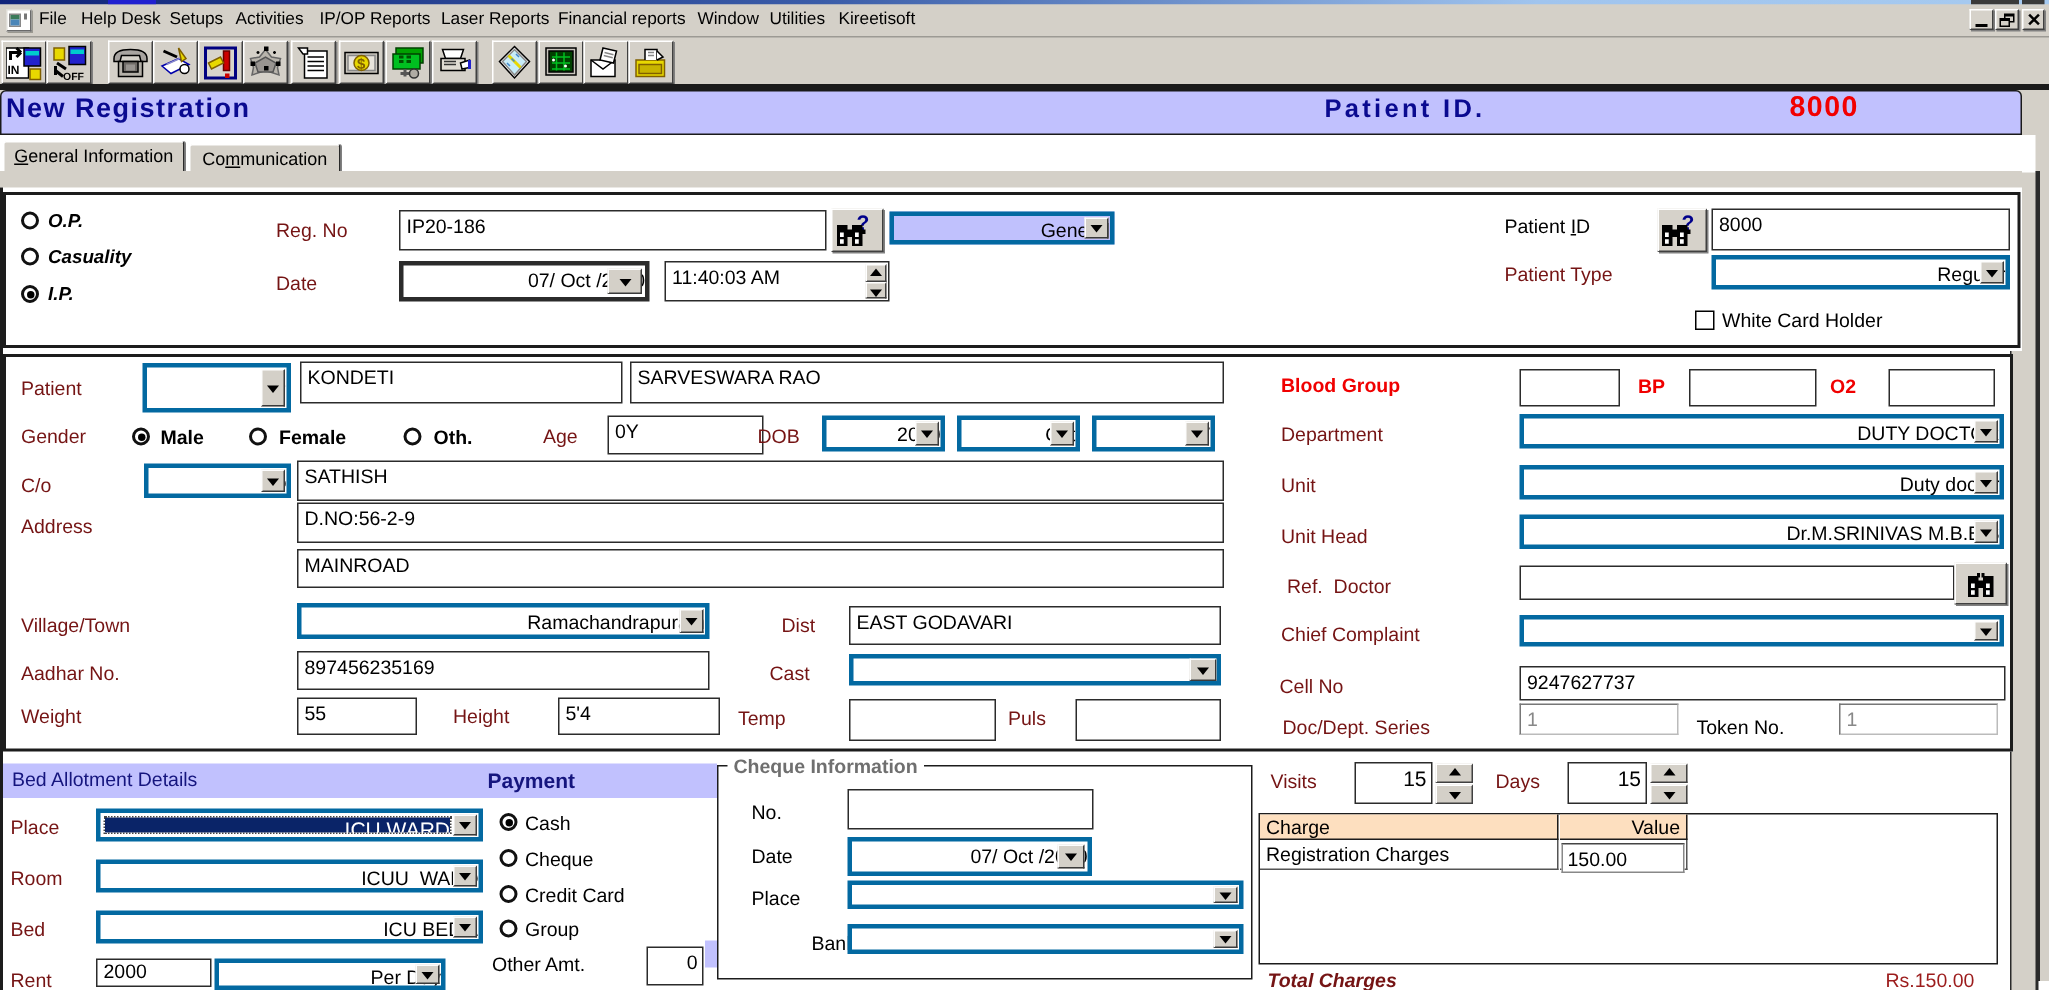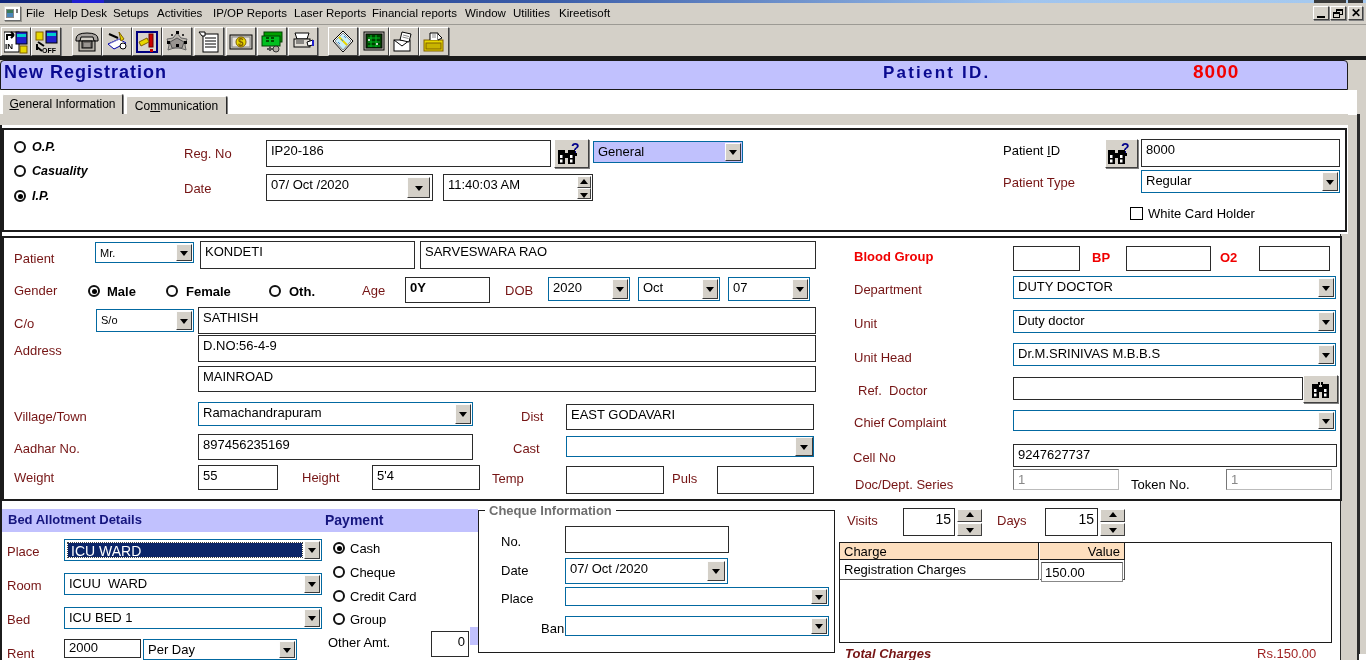--- a/index.html
+++ b/index.html
@@ -1,21 +1,21 @@
 <!DOCTYPE html>
 <html><head><meta charset="utf-8">
 <style>
 html,body{margin:0;padding:0;}
 body{width:1366px;height:660px;overflow:hidden;position:relative;background:#d4d0c8;
  font-family:"Liberation Sans",sans-serif;-webkit-font-smoothing:antialiased;}
 .ab{position:absolute;box-sizing:border-box;}
 .tb{position:absolute;box-sizing:border-box;background:#fff;border:1px solid #2b2b2b;
  font-size:13px;color:#000;padding:2px 0 0 4px;overflow:hidden;white-space:nowrap;}
-.cb{position:absolute;box-sizing:border-box;background:#fff;border:1px solid #0369a1;
- font-size:13px;color:#000;padding:2px 0 0 4px;overflow:hidden;white-space:nowrap;}
+.cb{position:absolute;box-sizing:border-box;background:#fff;border:3px solid #0369a1;
+ font-size:13px;color:#000;padding:2px 0 0 4px;overflow:hidden;white-space:nowrap;text-align:right;}
 .dd{position:absolute;top:1px;right:1px;bottom:1px;width:16px;background:#d4d0c8;
  border:1px solid;border-color:#fdfdfd #3a3a3a #3a3a3a #fdfdfd;box-sizing:border-box;}
 .dd::after{content:"";position:absolute;left:50%;margin-left:-4px;top:50%;margin-top:-2px;border:4px solid transparent;border-top:5px solid #000;}
 .lbl{position:absolute;color:#751414;font-size:13px;white-space:nowrap;}
 .blk{position:absolute;color:#000;font-size:13px;white-space:nowrap;}
 .rad{position:absolute;box-sizing:border-box;width:12px;height:12px;border:2px solid #111;border-radius:50%;background:#fff;}
 .rad.sel::after{content:"";position:absolute;left:1.5px;top:1.5px;width:5px;height:5px;border-radius:50%;background:#000;}
 .bev{position:absolute;box-sizing:border-box;background:#d6d2ca;
  border:1px solid;border-color:#fff #404040 #404040 #fff;box-shadow:1px 1px 0 #808080;}
 .tbtn{position:absolute;top:27px;width:30px;height:29px;box-sizing:border-box;background:#d4d0c8;
@@ -262,43 +262,43 @@
 </div>
 <div class="tb" style="left:1141px;top:139px;width:199px;height:28px;">8000</div>
 <div class="lbl" style="left:1003px;top:175px;">Patient Type</div>
 <div class="cb" style="left:1141px;top:170px;width:199px;height:23px;">Regular<span class="dd"></span></div>
 <div class="ab" style="left:1130px;top:207px;width:13px;height:13px;border:1.5px solid #000;background:#fff;"></div>
 <div class="blk" style="left:1148px;top:206px;">White Card Holder</div>
 </div>
 <div id="group2">
 <div class="gb" style="left:2px;top:236px;width:1340px;height:265px;"></div>
 <div class="lbl" style="left:14px;top:251px;">Patient</div>
-<div class="cb" style="left:95px;top:242px;width:99px;height:21px;font-size:11px;padding-top:4px;">Mr.<span class="dd"></span></div>
+<div class="cb" style="left:95px;top:242px;width:99px;height:33px;font-size:11px;padding-top:4px;">Mr.<span class="dd"></span></div>
 <div class="tb" style="left:200px;top:241px;width:215px;height:28px;">KONDETI</div>
 <div class="tb" style="left:420px;top:241px;width:396px;height:28px;">SARVESWARA RAO</div>
 
 <div class="lbl" style="left:14px;top:283px;">Gender</div>
 <div class="rad sel" style="left:88px;top:285px;"></div>
 <div class="ab" style="left:107px;top:284px;font-size:13px;font-weight:bold;color:#000;">Male</div>
 <div class="rad" style="left:166px;top:285px;"></div>
 <div class="ab" style="left:186px;top:284px;font-size:13px;font-weight:bold;color:#000;">Female</div>
 <div class="rad" style="left:269px;top:285px;"></div>
 <div class="ab" style="left:289px;top:284px;font-size:13px;font-weight:bold;color:#000;">Oth.</div>
 <div class="lbl" style="left:362px;top:283px;">Age</div>
-<div class="tb" style="left:405px;top:277px;width:85px;height:26px;font-weight:bold;">0Y</div>
+<div class="tb" style="left:405px;top:277px;width:104px;height:26px;">0Y</div>
 <div class="lbl" style="left:505px;top:283px;">DOB</div>
 <div class="cb" style="left:548px;top:277px;width:82px;height:24px;">2020<span class="dd"></span></div>
 <div class="cb" style="left:638px;top:277px;width:82px;height:24px;">Oct<span class="dd"></span></div>
 <div class="cb" style="left:728px;top:277px;width:82px;height:24px;">07<span class="dd"></span></div>
 
 <div class="lbl" style="left:14px;top:316px;">C/o</div>
 <div class="cb" style="left:96px;top:309px;width:98px;height:23px;font-size:11px;padding-top:4px;">S/o<span class="dd"></span></div>
 <div class="tb" style="left:198px;top:307px;width:618px;height:27px;">SATHISH</div>
 <div class="lbl" style="left:14px;top:343px;">Address</div>
-<div class="tb" style="left:198px;top:335px;width:618px;height:27px;">D.NO:56-4-9</div>
+<div class="tb" style="left:198px;top:335px;width:618px;height:27px;">D.NO:56-2-9</div>
 <div class="tb" style="left:198px;top:366px;width:618px;height:26px;">MAINROAD</div>
 
 <div class="lbl" style="left:14px;top:409px;">Village/Town</div>
 <div class="cb" style="left:198px;top:402px;width:275px;height:24px;">Ramachandrapuram<span class="dd"></span></div>
 <div class="lbl" style="left:521px;top:409px;">Dist</div>
 <div class="tb" style="left:566px;top:404px;width:248px;height:26px;">EAST GODAVARI</div>
 
 <div class="lbl" style="left:14px;top:441px;">Aadhar No.</div>
 <div class="tb" style="left:198px;top:434px;width:275px;height:26px;">897456235169</div>
 <div class="lbl" style="left:513px;top:441px;">Cast</div>
@@ -350,21 +350,21 @@
 <div class="lbl" style="left:853px;top:450px;">Cell No</div>
 <div class="tb" style="left:1013px;top:444px;width:324px;height:23px;">9247627737</div>
 <div class="lbl" style="left:855px;top:477px;">Doc/Dept. Series</div>
 <div class="tb" style="left:1013px;top:469px;width:106px;height:21px;color:#888;border-color:#777 #bbb #bbb #777;">1</div>
 <div class="blk" style="left:1131px;top:477px;">Token No.</div>
 <div class="tb" style="left:1226px;top:469px;width:106px;height:21px;color:#888;border-color:#777 #bbb #bbb #777;">1</div>
 </div>
 <div id="bottom">
 
 <div class="ab" style="left:2px;top:509px;width:476px;height:23px;background:#c1c1fe;"></div>
-<div class="ab" style="left:8px;top:512px;font-size:13px;font-weight:bold;color:#15157e;">Bed Allotment Details</div>
+<div class="ab" style="left:8px;top:512px;font-size:13px;font-weight:normal;color:#15157e;">Bed Allotment Details</div>
 <div class="ab" style="left:325px;top:512px;font-size:14px;font-weight:bold;color:#15157e;">Payment</div>
 
 <div class="lbl" style="left:7px;top:544px;">Place</div>
 <div class="cb" style="left:64px;top:539px;width:258px;height:22px;padding:0;">
   <div class="ab" style="left:3px;top:3px;right:19px;bottom:3px;background:#0a2468;outline:1px dotted #444;color:#fff;font-size:14px;padding:0 0 0 3px;">ICU WARD</div>
   <span class="dd"></span>
     </div>
 <div class="lbl" style="left:7px;top:578px;">Room</div>
 <div class="cb" style="left:64px;top:573px;width:258px;height:22px;">ICUU&nbsp; WARD<span class="dd"></span></div>
 <div class="lbl" style="left:7px;top:612px;">Bed</div>

